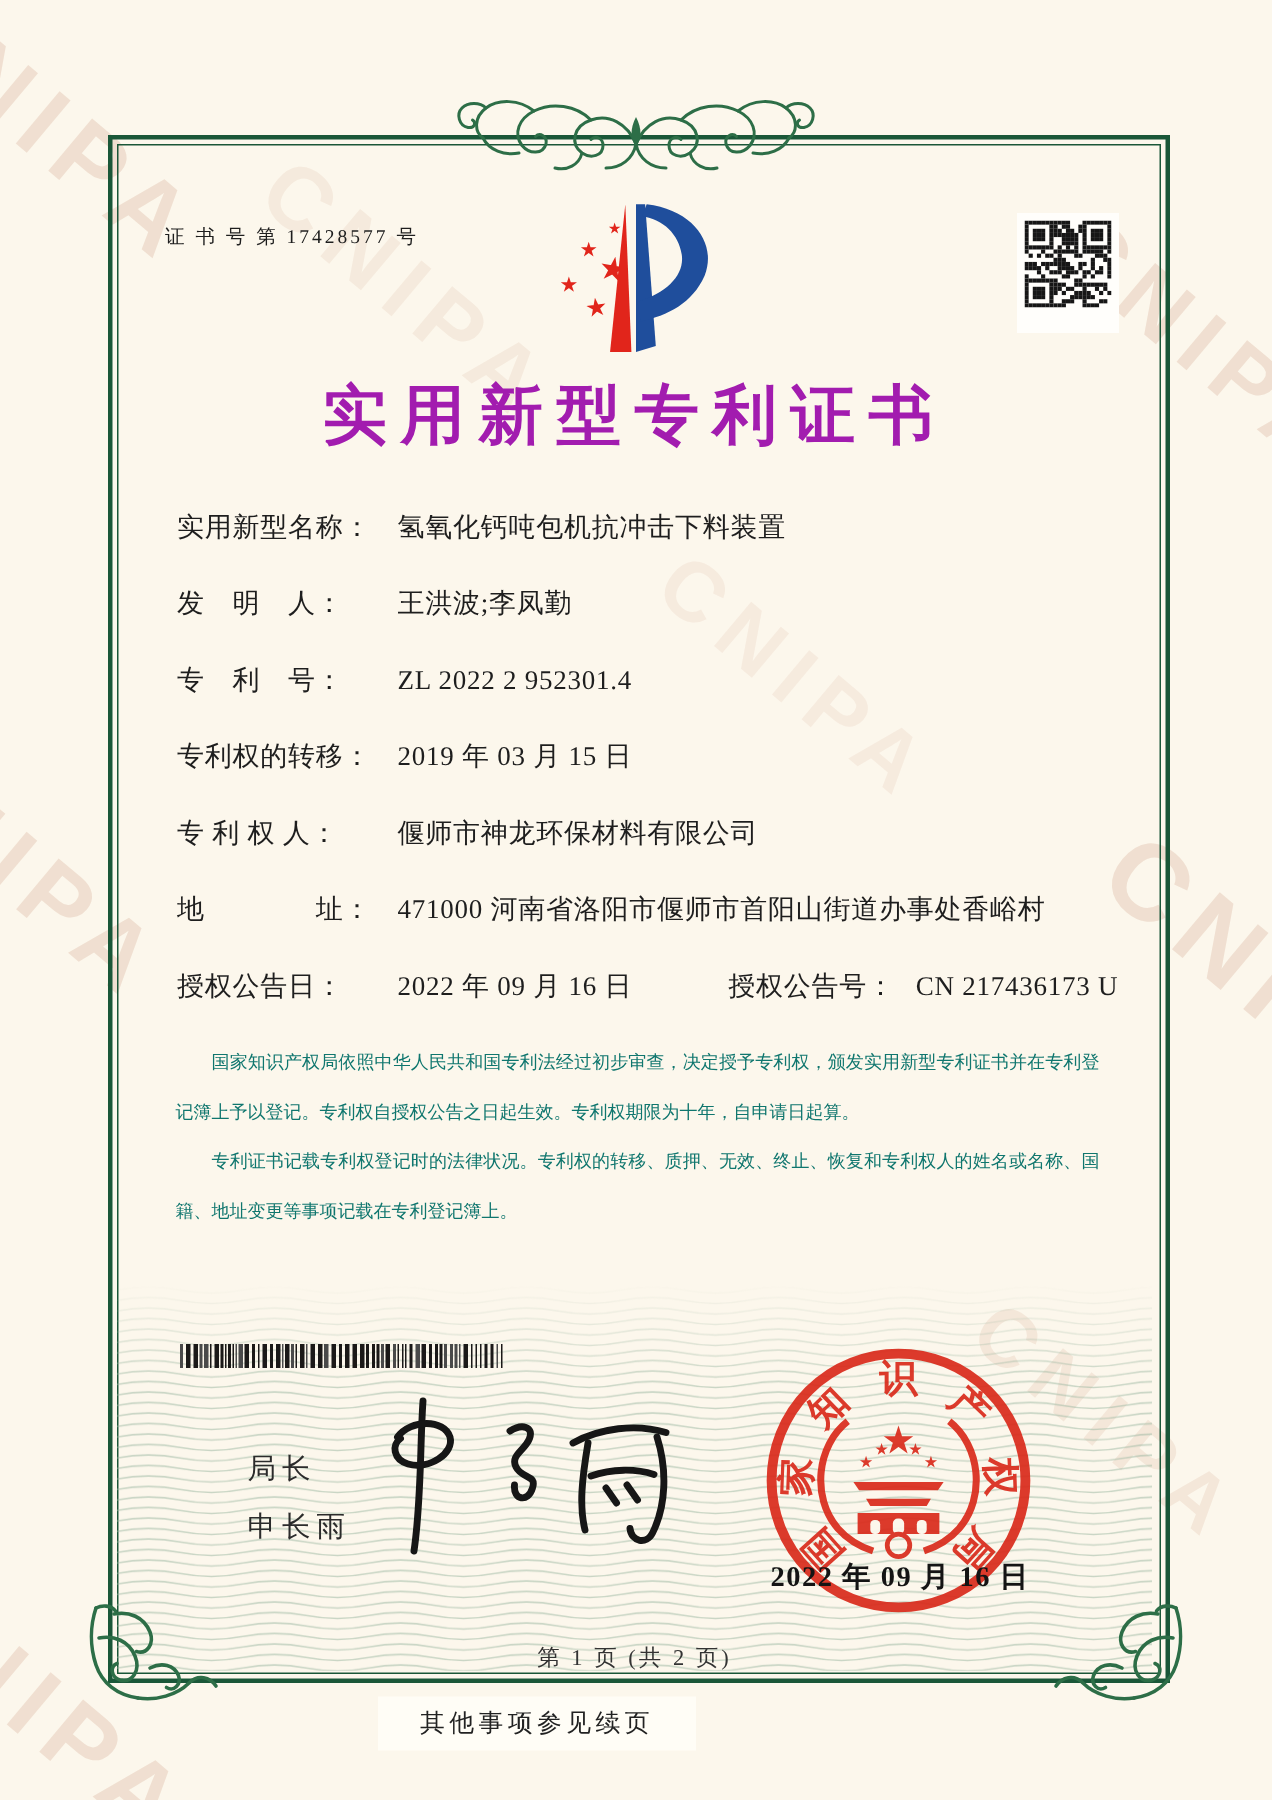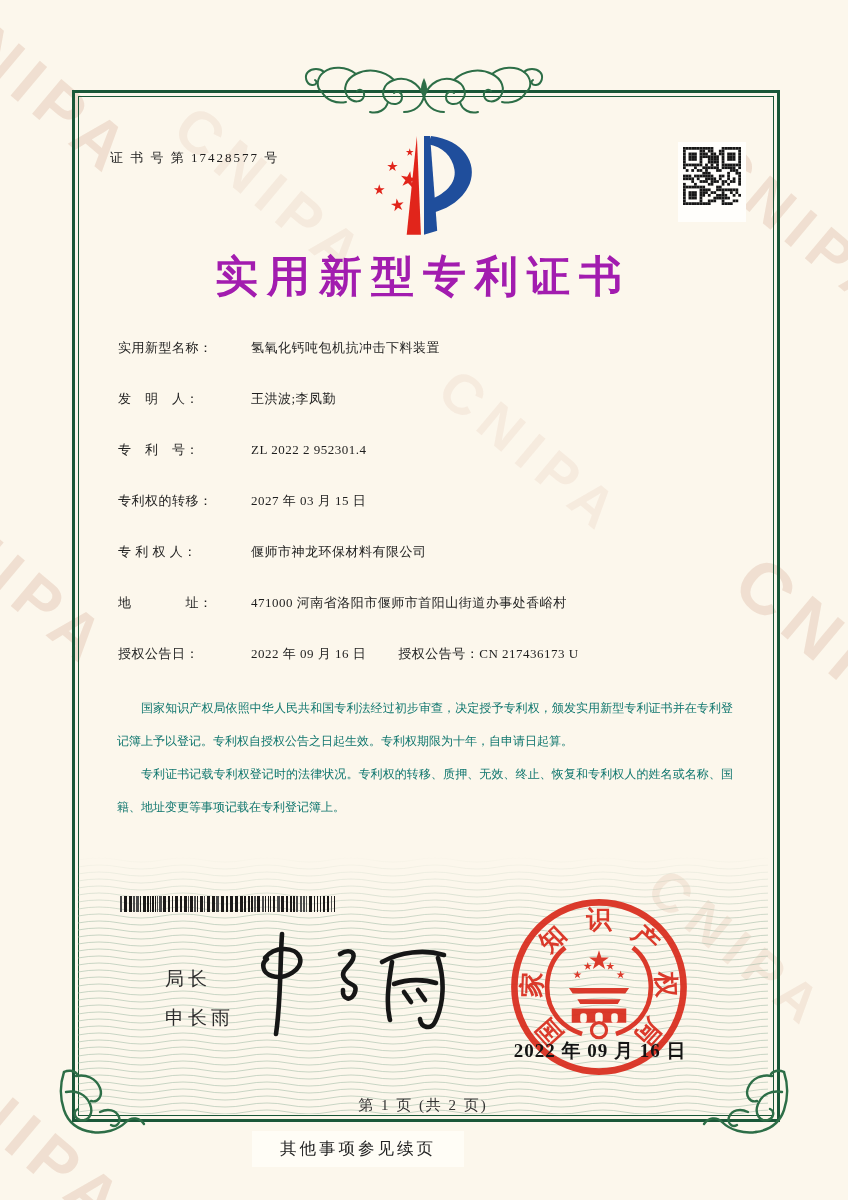--- a/index.html
+++ b/index.html
@@ -31,24 +31,24 @@
   
   .cert-no{position:absolute;left:110px;top:149px;z-index:3;
     font-size:13px;letter-spacing:2px;}
   .logo{position:absolute;left:360px;top:131px;width:130px;height:122px;z-index:3;}
   .qr-box{position:absolute;left:678px;top:142px;width:68px;height:80px;
     background:#fffefb;z-index:3;display:flex;justify-content:center;padding-top:5px;box-sizing:border-box;}
   .title{position:absolute;left:72px;top:248px;width:702px;text-align:center;z-index:3;
     font-size:43px;font-weight:bold;letter-spacing:9px;color:#a21caf;}
   
   .fields{position:absolute;left:118px;top:339px;width:630px;z-index:3;}
-  .field-row{display:flex;align-items:baseline;height:51px;font-size:13px;}
+  .field-row{display:flex;align-items:baseline;height:51px;font-size:18px;gap:14px;}
   .field-label{width:133px;flex:none;letter-spacing:.5px;}
   .field-value{letter-spacing:.5px;}
-  .field-label2{margin-left:32px;letter-spacing:.5px;}
+  .field-label2{margin-left:50px;letter-spacing:.5px;}
   
   .body-text{position:absolute;left:117px;top:692px;width:616px;z-index:3;
     font-size:12px;line-height:33px;text-align:justify;color:#0f766e;}
   .body-text p{margin:0;text-indent:2em;}
   
   .barcode{position:absolute;left:120px;top:896px;z-index:3;}
   .signer{position:absolute;left:121px;top:966px;z-index:3;
     font-family:"Liberation Sans","DejaVu Sans",sans-serif;
     font-size:19px;letter-spacing:4px;color:#2b2b2b;margin-left:44px;}
   .signer div{margin-bottom:13px;}
@@ -412,21 +412,21 @@
   <div class="field-row">
     <span class="field-label">发　明　人：</span>
     <span class="field-value">王洪波;李凤勤</span>
   </div>
   <div class="field-row">
     <span class="field-label">专　利　号：</span>
     <span class="field-value">ZL 2022 2 952301.4</span>
   </div>
   <div class="field-row">
     <span class="field-label">专利权的转移：</span>
-    <span class="field-value">2027 年 03 月 15 日</span>
+    <span class="field-value">2019 年 03 月 15 日</span>
   </div>
   <div class="field-row">
     <span class="field-label">专 利 权 人：</span>
     <span class="field-value">偃师市神龙环保材料有限公司</span>
   </div>
   <div class="field-row">
     <span class="field-label">地　　　　址：</span>
     <span class="field-value">471000  河南省洛阳市偃师市首阳山街道办事处香峪村</span>
   </div>
   <div class="field-row">

